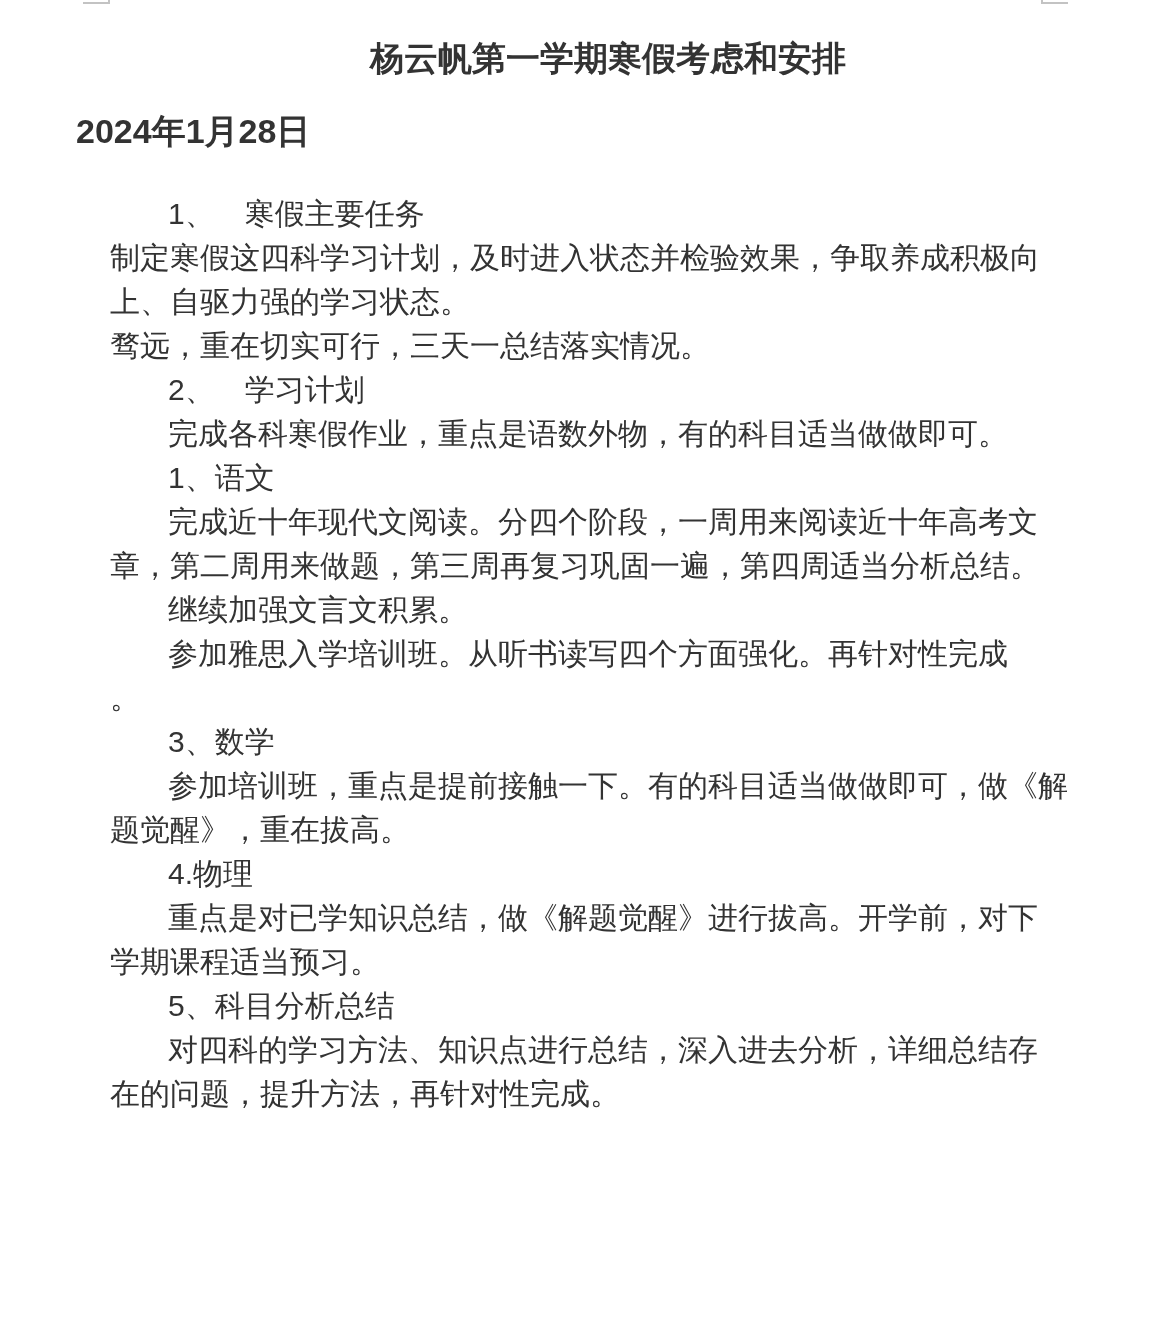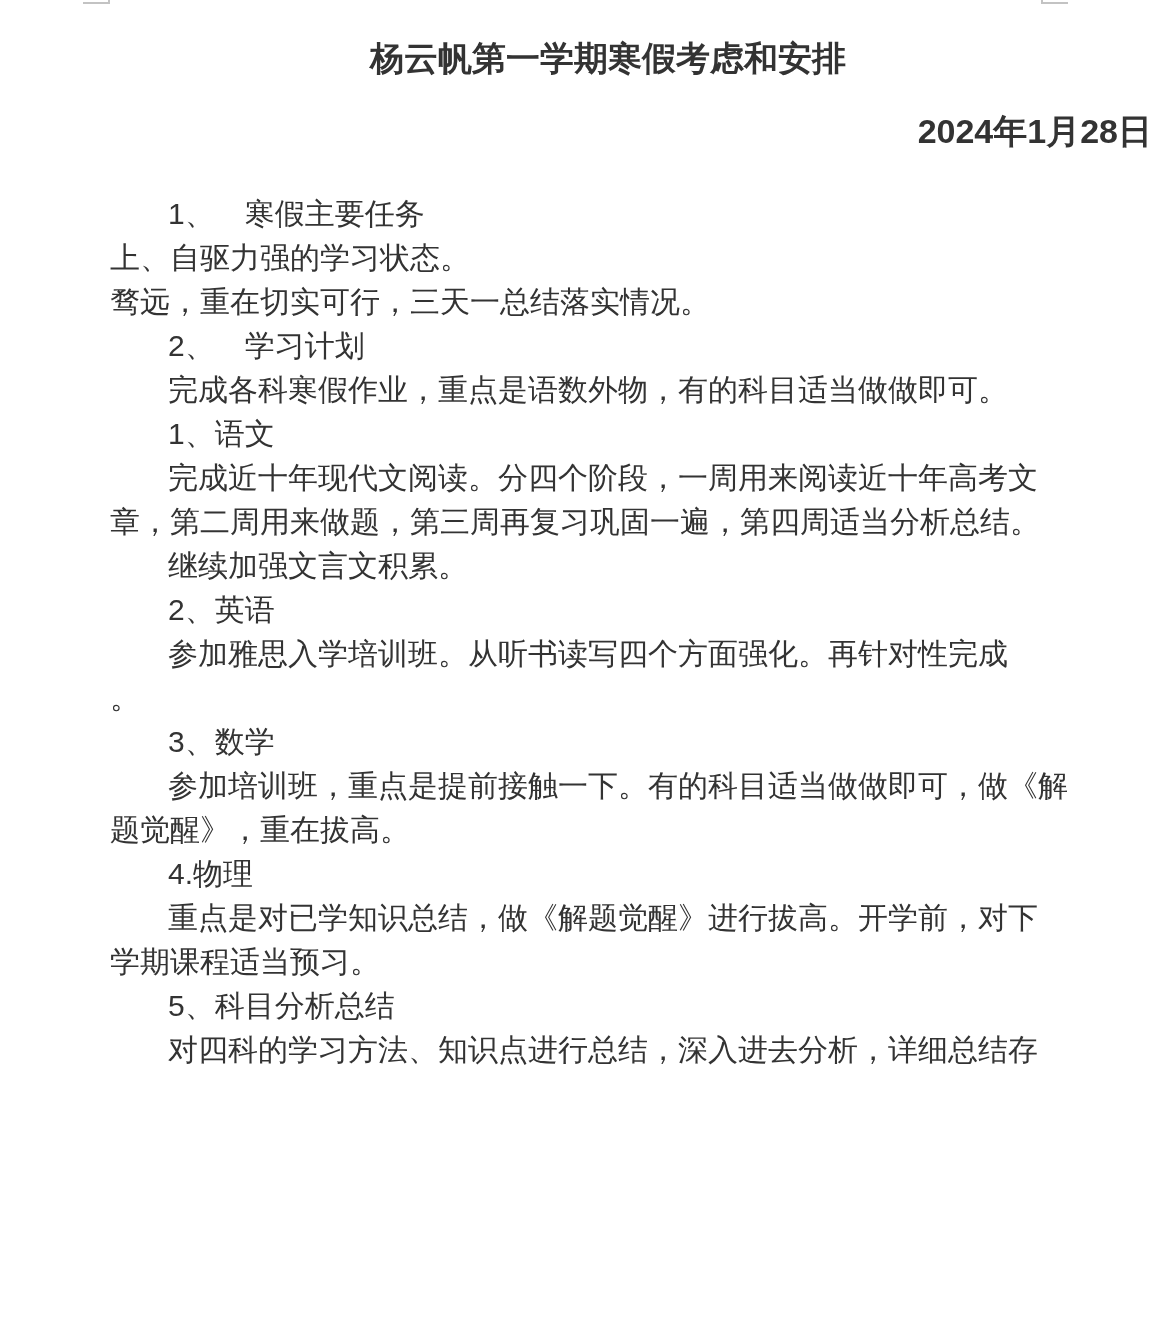--- a/index.html
+++ b/index.html
@@ -42,21 +42,21 @@
     padding-left: 64px;      
     text-align: center;
     font-size: 34px;
     line-height: 44px;
     font-weight: bold;
     color: var(--text);
   }
   .doc-date {
     margin-top: 29px;
     padding-left: 76px;
-    text-align: right;
+    text-align: left;
     font-size: 34px;
     line-height: 44px;
     font-weight: bold;
     color: var(--text);
   }
   .doc-body {
     margin: 39px 0 16px 110px;
     width: 932px;
   }
   .line {
@@ -77,33 +77,34 @@
 <div class="page">
   <div class="margin-mark left"></div>
   <div class="margin-mark right"></div>
 
   <div class="doc-title">杨云帆第一学期寒假考虑和安排</div>
 
   <div class="doc-date">2024年1月28日</div>
 
   <div class="doc-body">
       <div class="line indent">1、　寒假主要任务</div>
+      <div class="line">制定寒假这四科学习计划，及时进入状态并检验效果，争取养成积极向</div>
       <div class="line">上、自驱力强的学习状态。</div>
       <div class="line">骛远，重在切实可行，三天一总结落实情况。</div>
       <div class="line indent">2、　学习计划</div>
       <div class="line indent">完成各科寒假作业，重点是语数外物，有的科目适当做做即可。</div>
       <div class="line indent">1、语文</div>
       <div class="line indent">完成近十年现代文阅读。分四个阶段，一周用来阅读近十年高考文</div>
       <div class="line">章，第二周用来做题，第三周再复习巩固一遍，第四周适当分析总结。</div>
       <div class="line indent">继续加强文言文积累。</div>
-      <div class="line indent">2、英语</div>
       <div class="line indent">参加雅思入学培训班。从听书读写四个方面强化。再针对性完成</div>
       <div class="line">。</div>
       <div class="line indent">3、数学</div>
       <div class="line indent">参加培训班，重点是提前接触一下。有的科目适当做做即可，做《解</div>
       <div class="line">题觉醒》，重在拔高。</div>
       <div class="line indent">4.物理</div>
       <div class="line indent">重点是对已学知识总结，做《解题觉醒》进行拔高。开学前，对下</div>
       <div class="line">学期课程适当预习。</div>
       <div class="line indent">5、科目分析总结</div>
       <div class="line indent">对四科的学习方法、知识点进行总结，深入进去分析，详细总结存</div>
+      <div class="line">在的问题，提升方法，再针对性完成。</div>
     </div>
 </div>
 
 </body></html>

